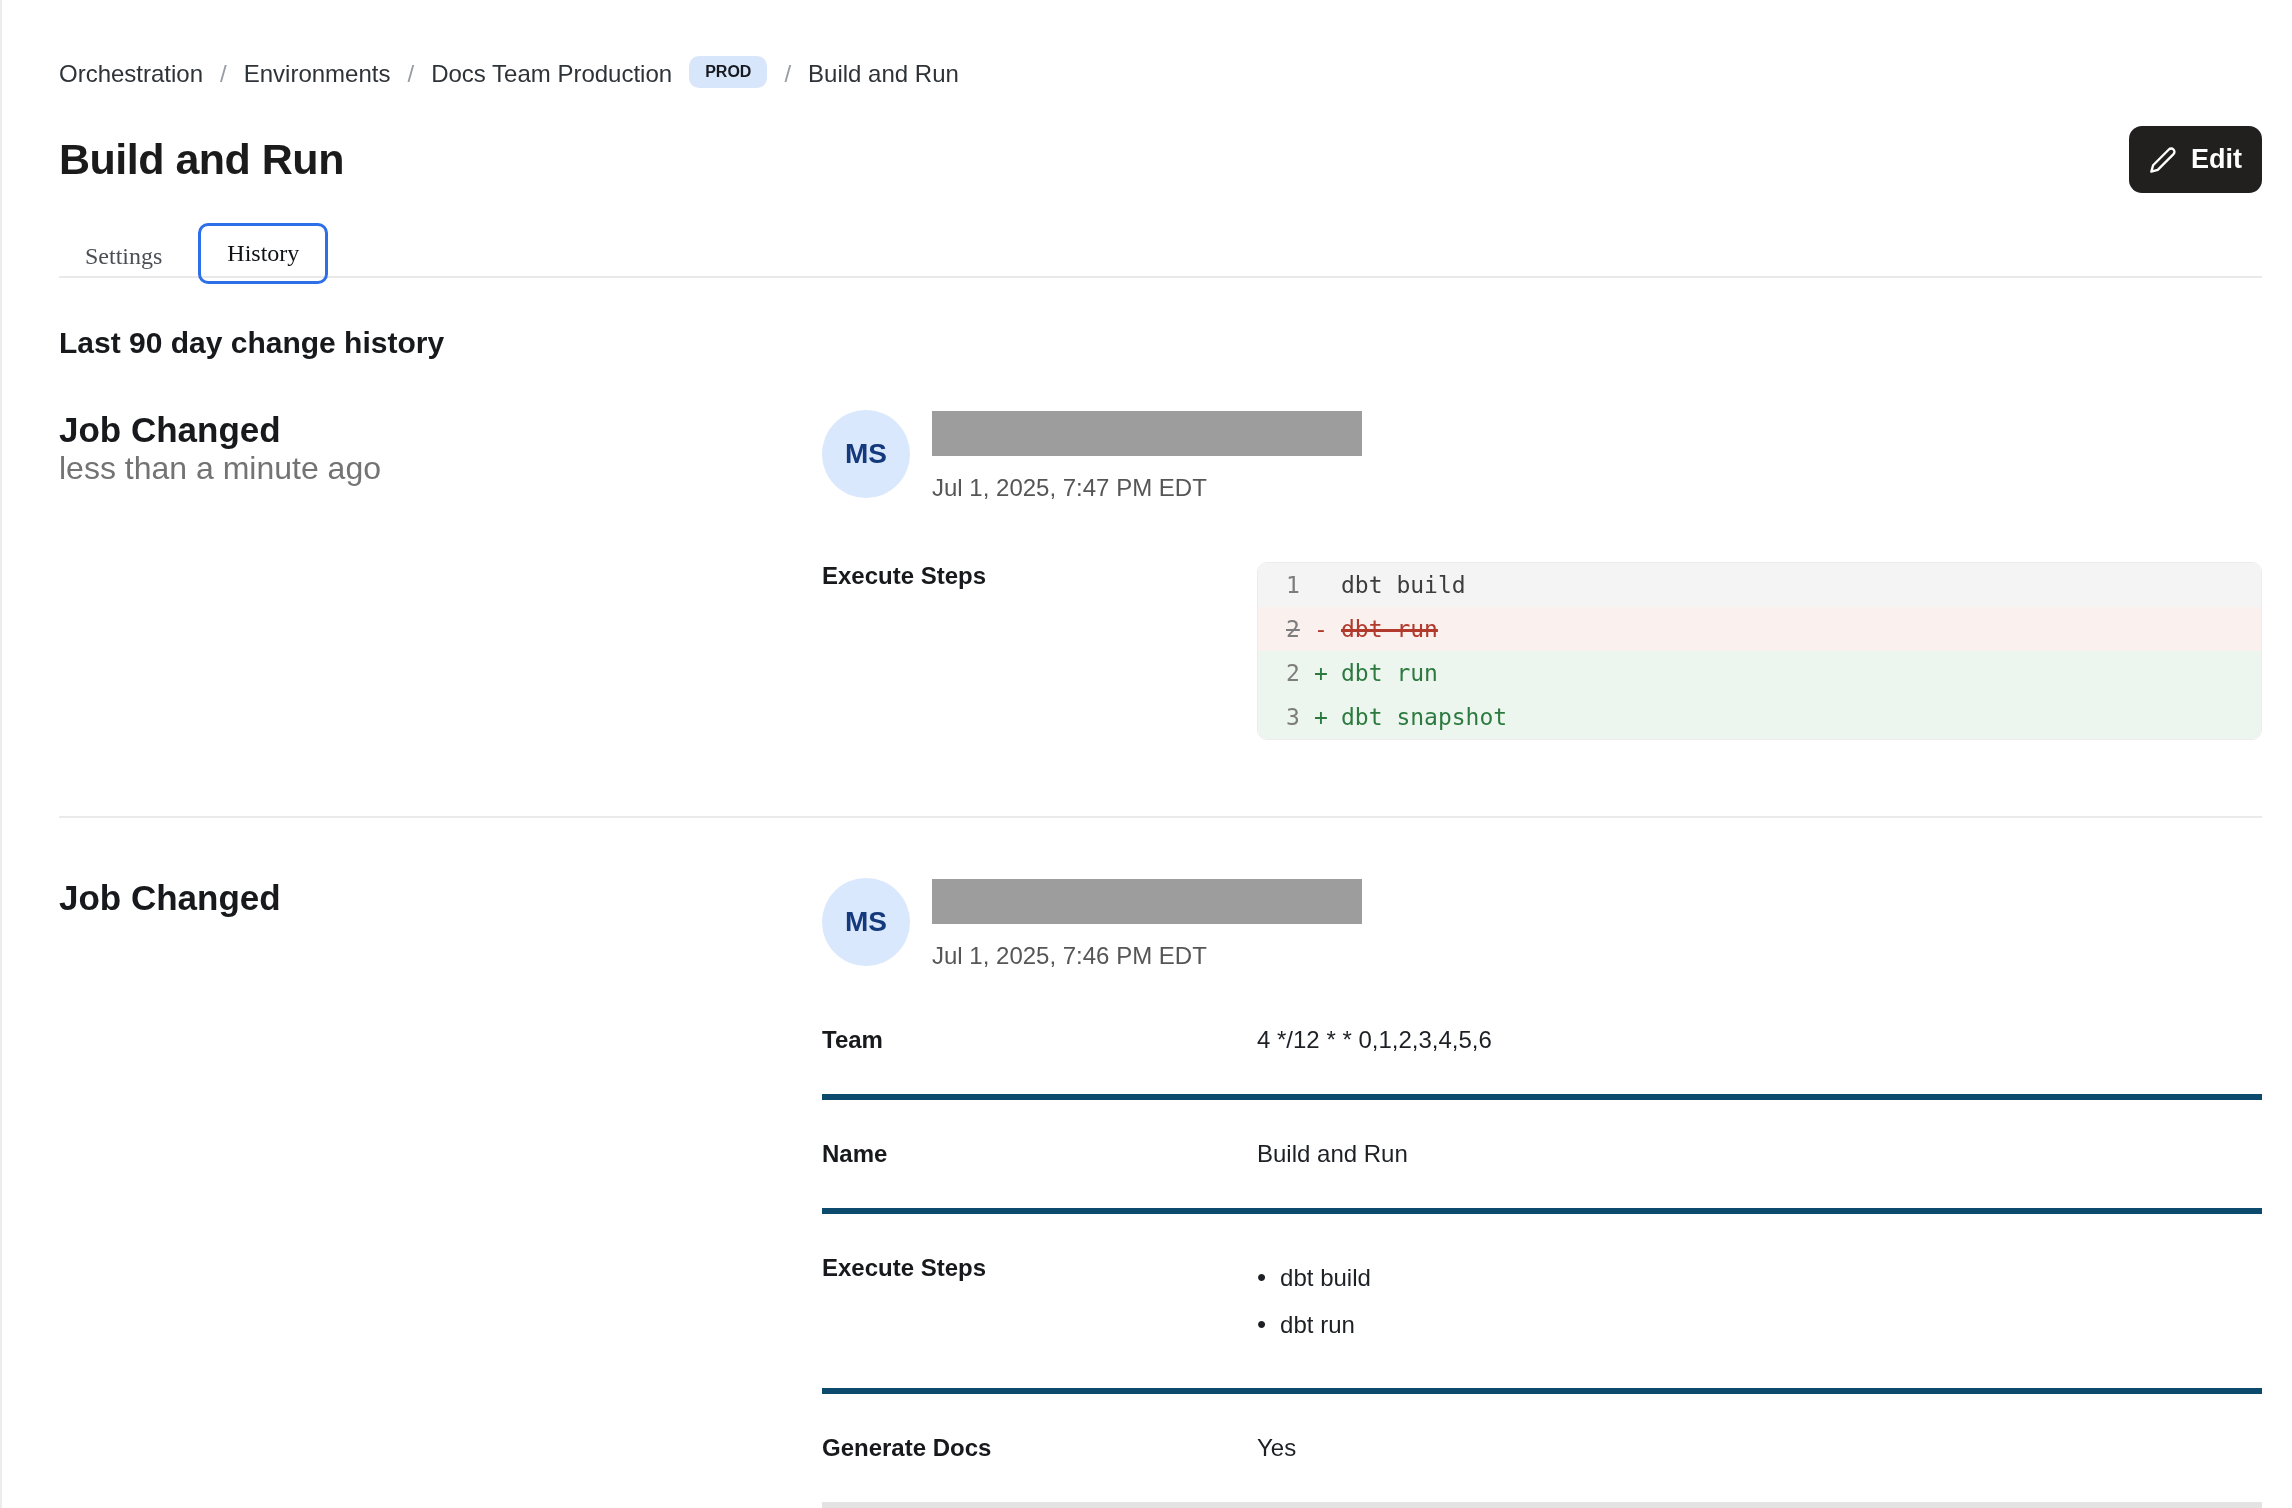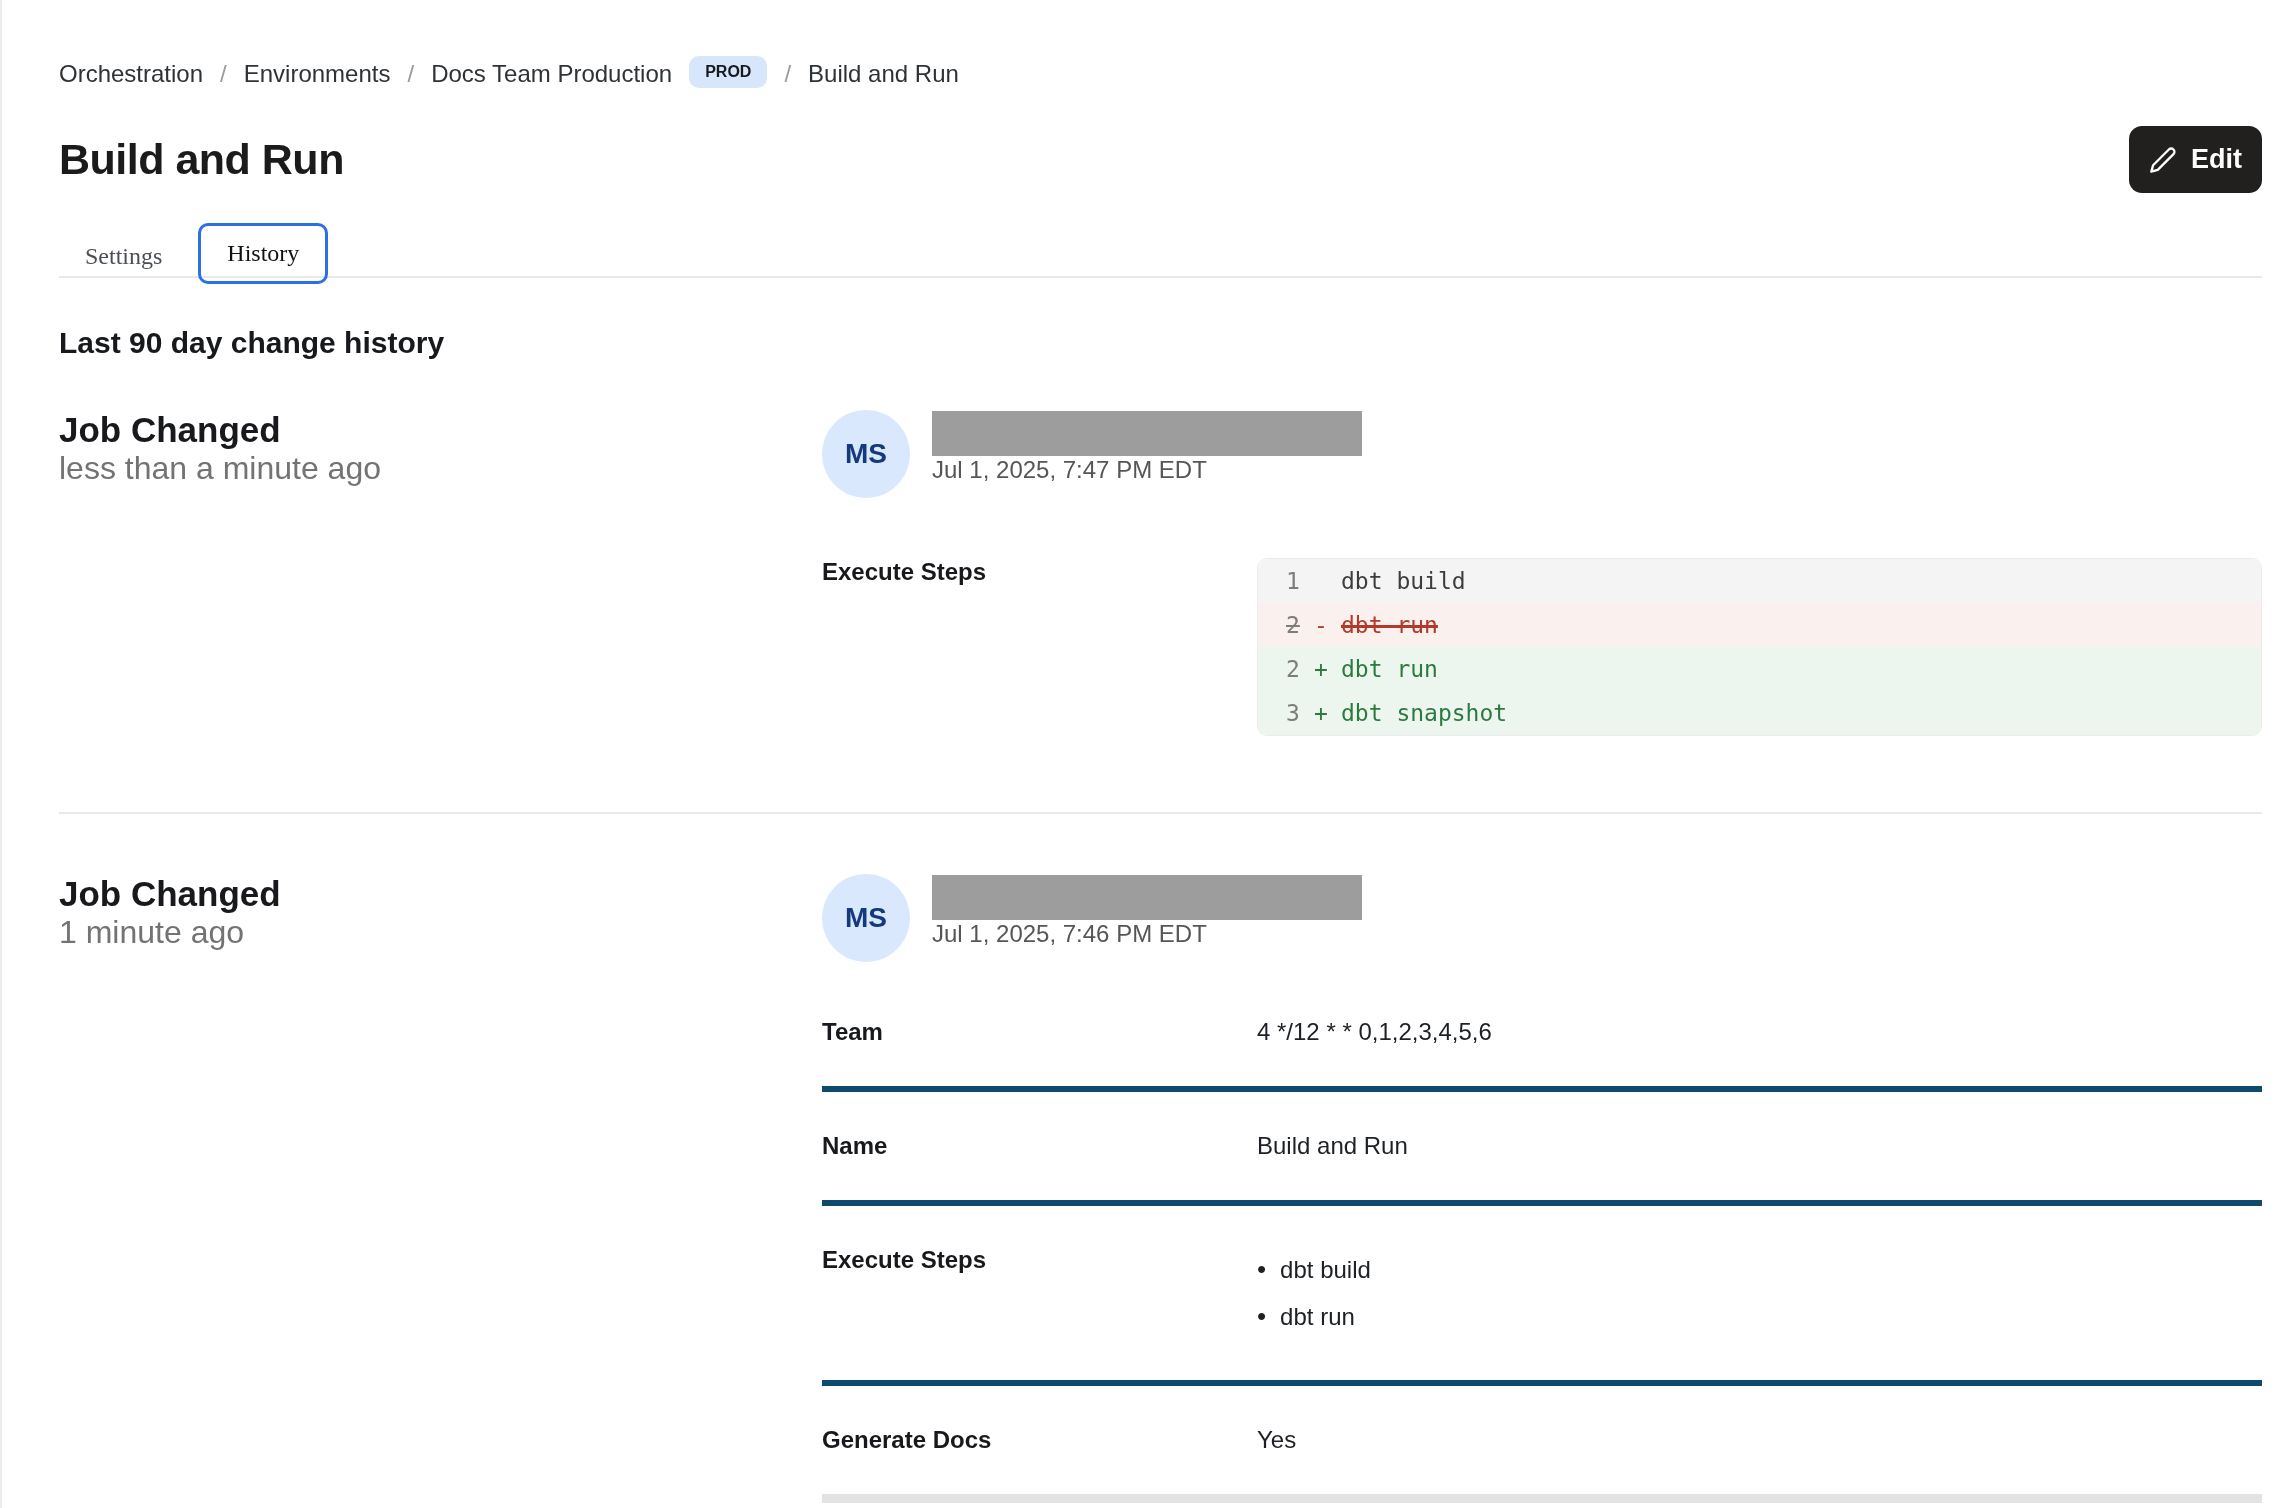--- a/index.html
+++ b/index.html
@@ -50,21 +50,21 @@
   .entry + .entry { border-top: 2px solid #eaeaea; padding-top: 60px; }
   .event-name { font-size: 35px; font-weight: 700; color: #17191c; }
   .event-time { margin-top: 0; font-size: 32px; color: #737373; }
 
   .author-row { display: flex; gap: 22px; }
   .avatar {
     width: 88px; height: 88px; border-radius: 50%; flex-shrink: 0;
     background: #d9e8fc; color: #14397c; font-weight: 700; font-size: 28px;
     display: flex; align-items: center; justify-content: center;
   }
-  .author-meta { display: flex; flex-direction: column; gap: 0; padding-top: 1px; }
+  .author-meta { display: flex; flex-direction: column; gap: 18px; padding-top: 1px; }
   .redacted-bar { width: 430px; height: 45px; background: #9d9d9d; }
   .timestamp { font-size: 24px; color: #565656; }
 
   
   .field-row { display: grid; grid-template-columns: 435px 1fr; align-items: start; }
   .field-label { font-size: 24px; font-weight: 700; color: #17191c; }
   .field-value { font-size: 24px; color: #1d2025; }
   .diff-field { margin-top: 60px; }
 
   
@@ -160,21 +160,20 @@
             <span class="strike-wrap"><span class="diff-sign">+</span><span>dbt snapshot</span></span>
           </div>
         </div>
       </div>
     </div>
   </section>
 
   <section class="entry">
     <div>
       <h3 class="event-name">Job Changed</h3>
-      <div class="event-time">1 minute ago</div>
     </div>
     <div>
       <div class="author-row">
         <div class="avatar">MS</div>
         <div class="author-meta">
           <div class="redacted-bar"></div>
           <div class="timestamp">Jul 1, 2025, 7:46 PM EDT</div>
         </div>
       </div>
       <div class="detail-rows">

